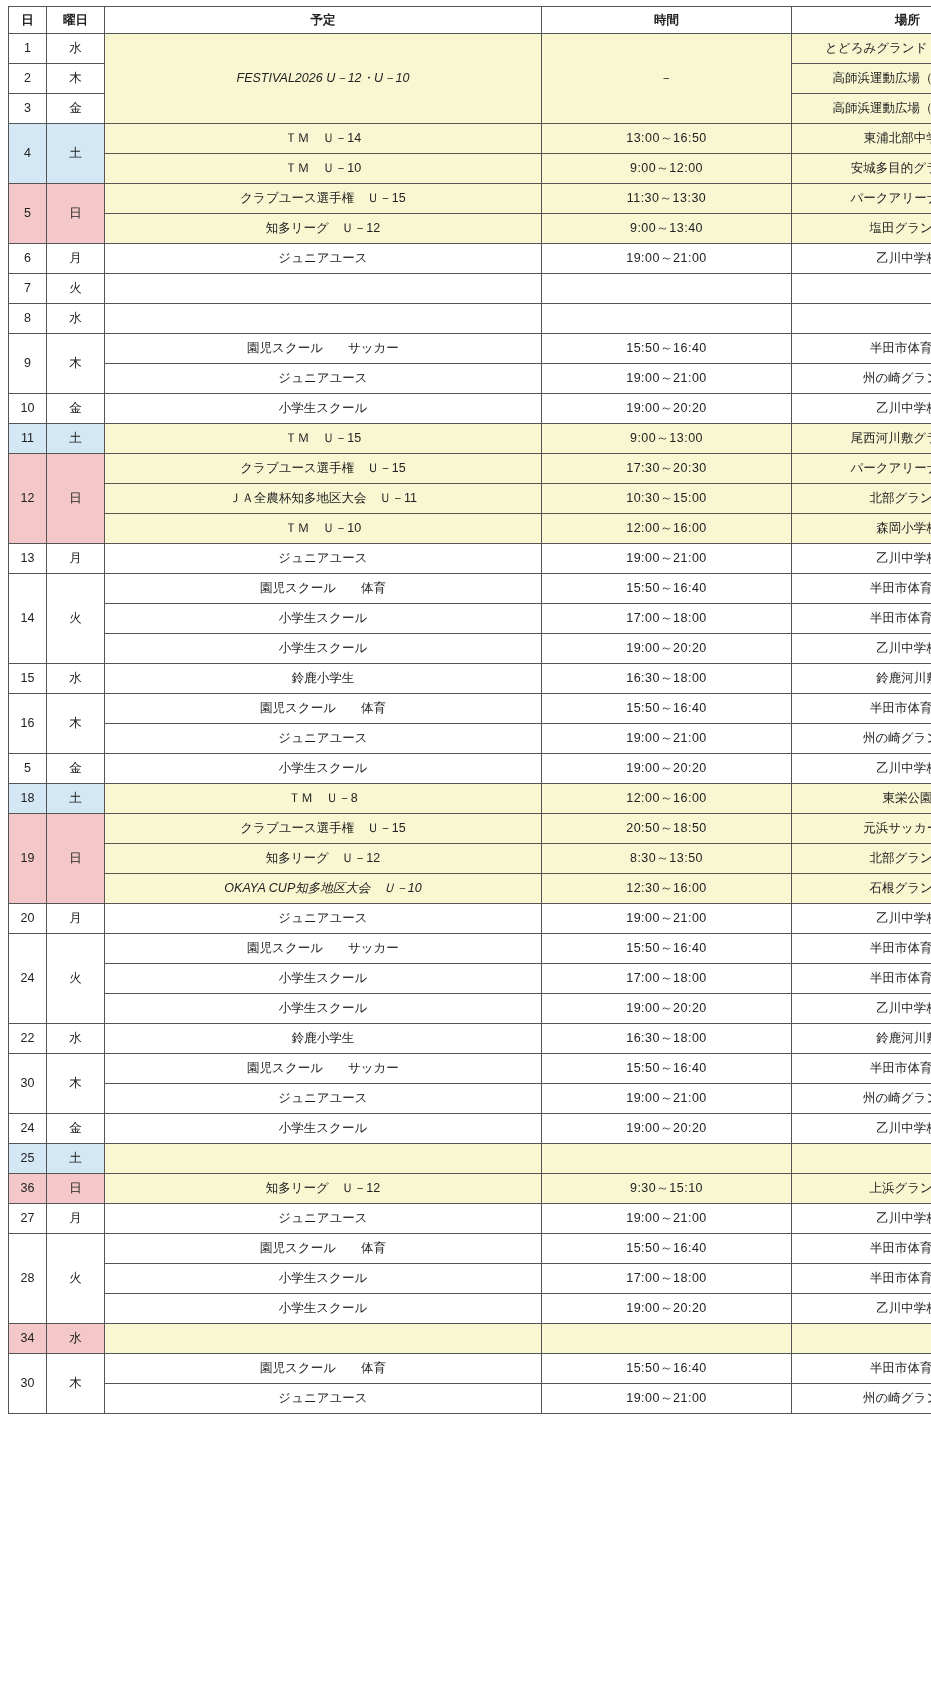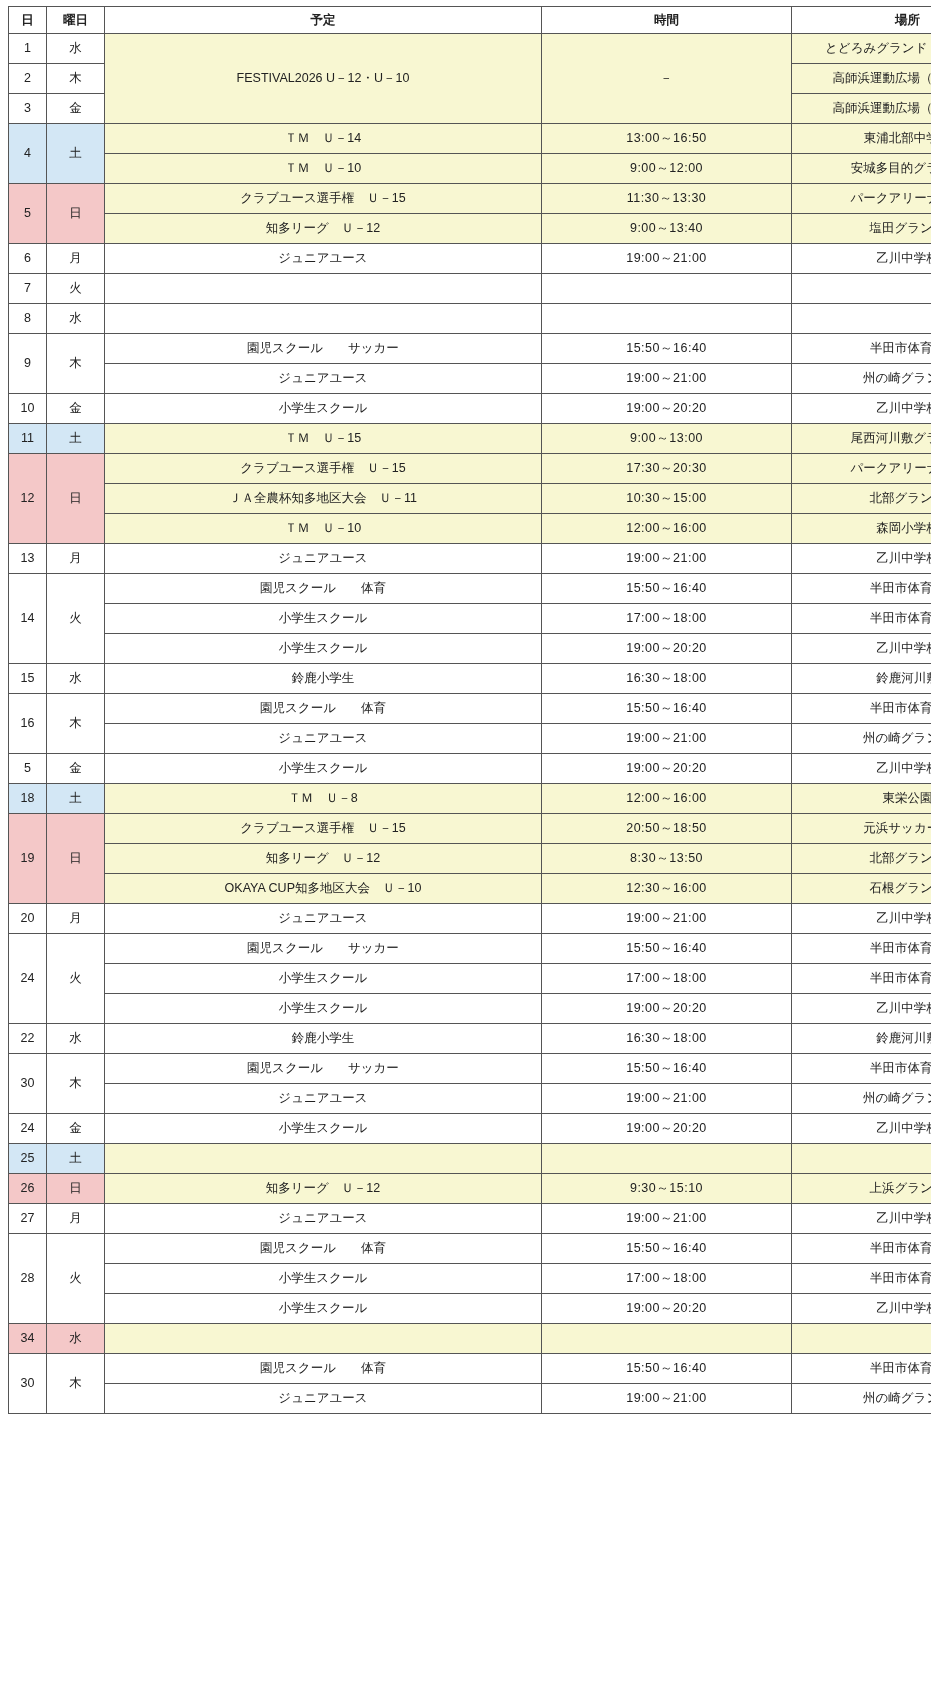--- a/index.html
+++ b/index.html
@@ -51,21 +51,21 @@
   .tone-yellow  { background: #f8f7d2; }
   .tone-blue    { background: #d3e7f5; }
   .tone-pink    { background: #f4c8c8; }
 
   
   .txt-dark  { color: #222222; }
   .txt-blue  { color: #2f5f93; }
   .txt-teal  { color: #3b7f88; }
   .txt-red   { color: #b14a4a; }
   .txt-event { color: #6f7f58; }
-  .fs-xs { font-size: 10.5px; }
+  .fs-xs { font-size: 10.5px; font-style: italic; }
 
   td.day-cell, td.wday-cell { font-size: 12.5px; }
   .spaced { letter-spacing: 0.5px; }
 </style>
 </head>
 <body>
 
 <div id="sheet">
   <table class="schedule">
     <colgroup>
@@ -315,21 +315,21 @@
           <td class="tone-plain txt-dark">乙川中学校</td>
         </tr>
         <tr>
           <td class="day-cell tone-blue txt-blue" rowspan="1">25</td>
           <td class="wday-cell tone-blue txt-blue" rowspan="1">土</td>
           <td class="tone-yellow txt-dark"></td>
           <td class="tone-yellow txt-dark spaced"></td>
           <td class="tone-yellow txt-dark"></td>
         </tr>
         <tr>
-          <td class="day-cell tone-pink txt-red" rowspan="1">26</td>
+          <td class="day-cell tone-pink txt-red" rowspan="1">36</td>
           <td class="wday-cell tone-pink txt-red" rowspan="1">日</td>
           <td class="tone-yellow txt-teal">知多リーグ　Ｕ－12</td>
           <td class="tone-yellow txt-teal spaced">9:30～15:10</td>
           <td class="tone-yellow txt-teal">上浜グランド</td>
         </tr>
         <tr>
           <td class="day-cell tone-plain txt-dark" rowspan="1">27</td>
           <td class="wday-cell tone-plain txt-dark" rowspan="1">月</td>
           <td class="tone-plain txt-dark">ジュニアユース</td>
           <td class="tone-plain txt-dark spaced">19:00～21:00</td>

